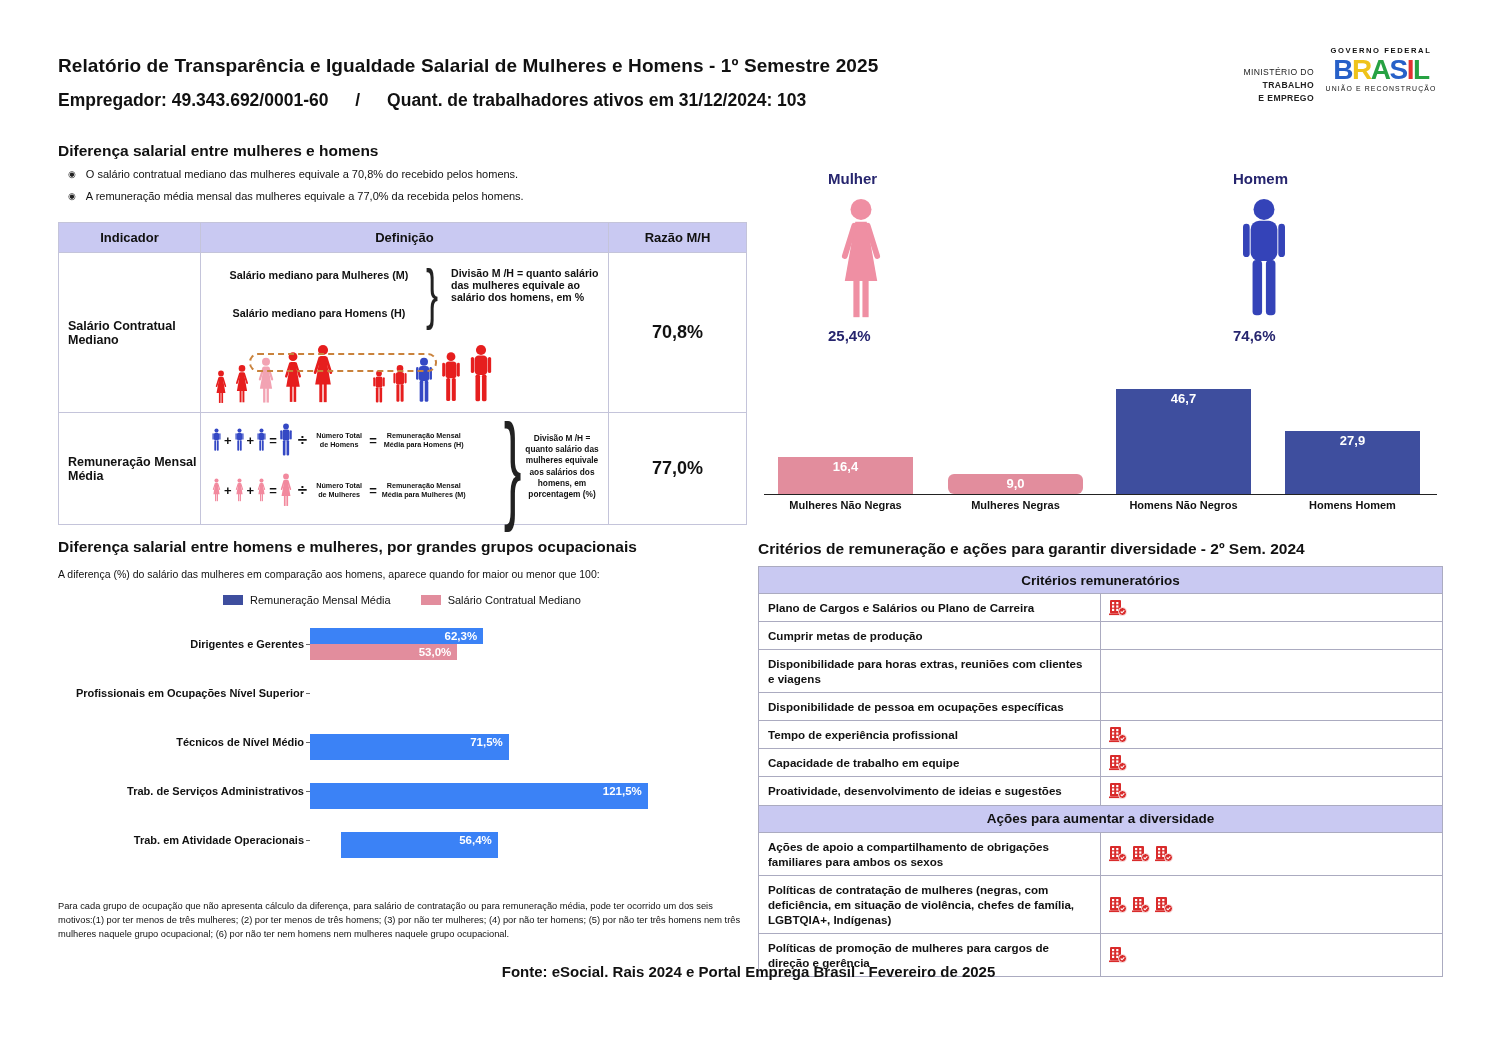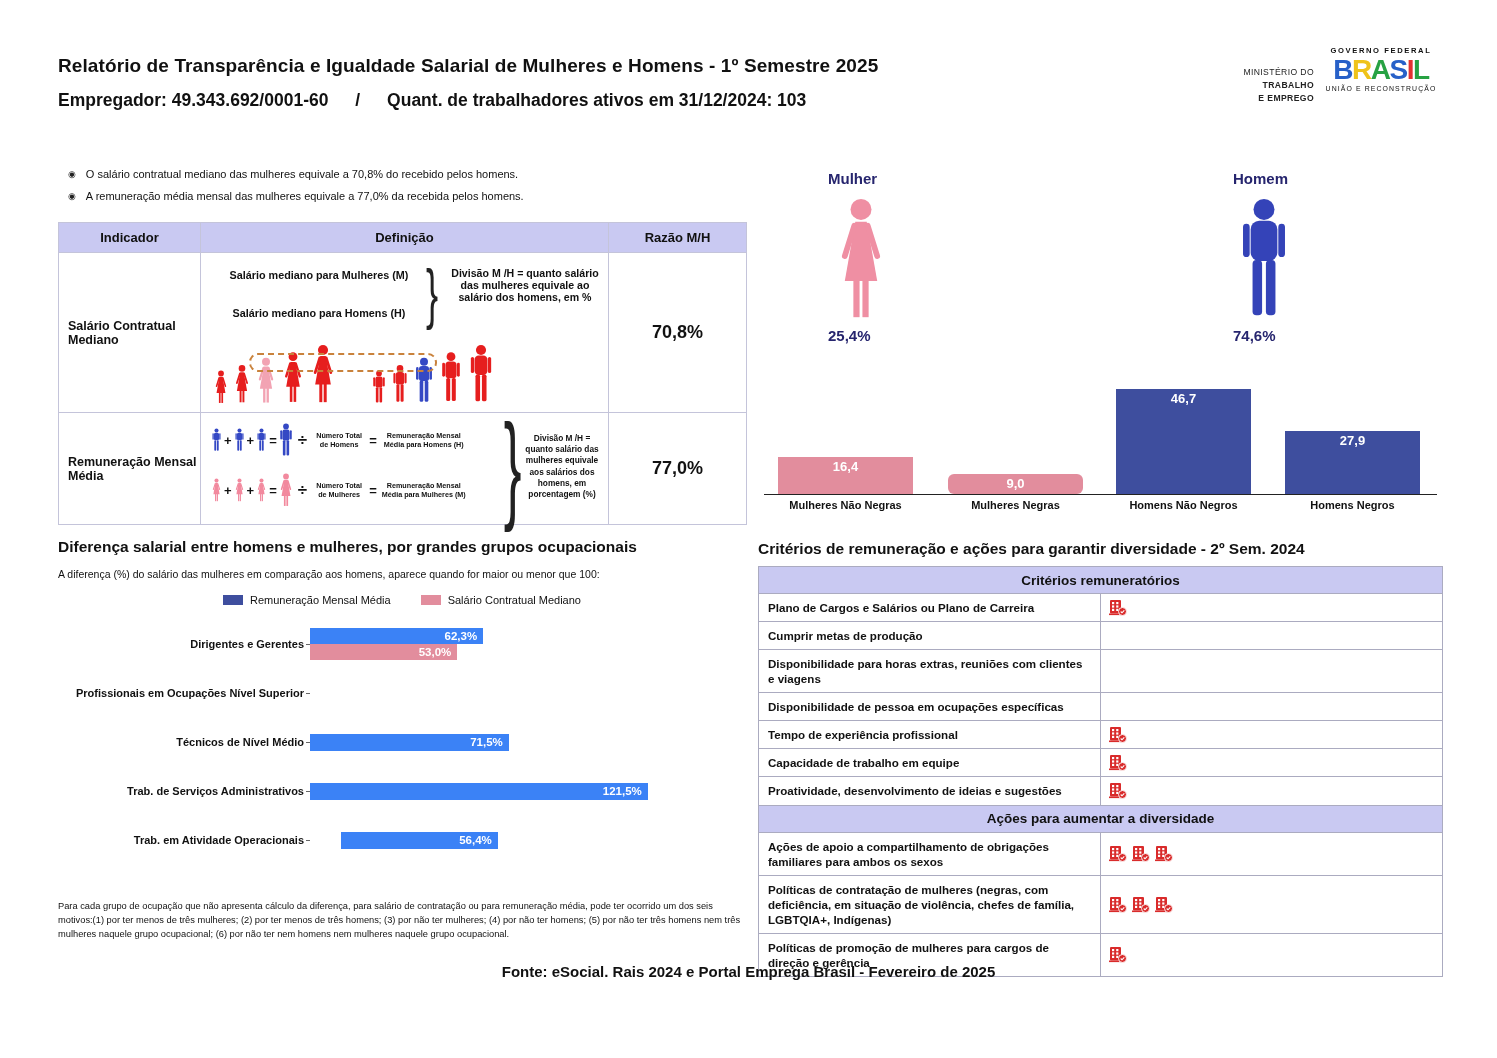--- a/index.html
+++ b/index.html
@@ -35,21 +35,21 @@
   .t1 .c-ind{width:142px;} .t1 .c-def{width:408px;} .t1 .c-rat{width:138px;}
   .t1 .row1{ height:160px; } .t1 .row2{ height:112px; }
   .ind-cell { font-weight:bold; font-size:12.5px; padding-left:9px; vertical-align:middle; }
   .ratio-cell { text-align:center; font-weight:bold; font-size:18px; vertical-align:middle; }
   .def-cell { position:relative; padding:0; vertical-align:top; }
 
   .def-l1,.def-l2 { position:absolute; left:16px; width:204px; text-align:center; font-size:10.8px; font-weight:bold; }
   .def-l1{ top:16px; } .def-l2{ top:54px; }
   .brace-r1 { position:absolute; left:220px; top:0px; height:80px; }
   .brace-r1::before { content:"}"; font-size:66px; font-weight:200; display:block; transform:scaleX(.55); color:#222; line-height:80px; }
-  .def-note1 { position:absolute; left:250px; top:14px; width:148px; text-align:center; font-size:10.6px; font-weight:bold; }
+  .def-note1 { position:absolute; left:250px; top:14px; width:148px; font-size:10.6px; font-weight:bold; }
 
   .people-row { position:absolute; left:12px; bottom:8px; display:flex; align-items:flex-end; gap:4px; }
   .people-row svg { display:block; }
   .grp-gap { width:26px; }
   .median-box { position:absolute; left:48px; bottom:40px; width:188px; height:19px; border:2px dashed #c9823c; border-radius:9px; }
 
   .f-line { position:absolute; left:10px; display:flex; align-items:center; gap:2px; }
   .f-line.men{ top:10px; } .f-line.women{ top:60px; }
   .op-plus { font-size:13px; font-weight:bold; } .op-eq { font-size:13px; font-weight:bold; letter-spacing:-1px;}
   .op-div { font-size:17px; font-weight:bold; margin:0 2px; }
@@ -68,21 +68,21 @@
   .leg-sw.blue{ background:#3e4e9e; } .leg-sw.pink{ background:#e28d9d; }
 
   .hchart { position:absolute; top:478px; left:0; width:688px; }
   .hrow { display:flex; height:49px; align-items:center; }
   .hlabel { width:248px; text-align:right; font-size:11px; font-weight:bold; padding-right:2px; line-height:1.2; }
   .htick { width:4px; height:1px; background:#666; }
   .hbars { position:relative; flex:1; height:100%; }
   .hbar { position:absolute; left:0; height:16px; }
   .hbar.blue{ background:#3b82f6; } .hbar.pink{ background:#e28d9d; }
   .hbar span { display:block; width:100%; text-align:right; padding-right:6px; color:#fff; font-size:11.5px; font-weight:bold; line-height:16px; }
-  .hbar.single { height:17px; top:16px; } .hbar.single span{ line-height:17px; }
+  .hbar.single { height:26px; top:16px; } .hbar.single span{ line-height:17px; }
 
   .footnote { position:absolute; top:758px; left:0; width:688px; font-size:9.3px; line-height:1.5; color:#111; }
 
   
   .person-block { position:absolute; width:120px; text-align:left; }
   .pb-f { left:70px; top:28px; } .pb-m { left:475px; top:28px; }
   .pb-label { font-size:15px; font-weight:bold; color:#26256e; }
   .pb-icon { margin-top:10px; }
   .pb-pct { font-size:15px; font-weight:bold; color:#26256e; margin-top:2px; }
 
@@ -142,20 +142,21 @@
   <div class="b">TRABALHO</div>
   <div class="b">E EMPREGO</div>
 </div>
 <div class="govlogo">
   <div class="gov-top">GOVERNO FEDERAL</div>
   <div class="gov-name"><span class="gl-0">B</span><span class="gl-1">R</span><span class="gl-2">A</span><span class="gl-3">S</span><span class="gl-4">I</span><span class="gl-5">L</span></div>
   <div class="gov-bottom">UNIÃO E RECONSTRUÇÃO</div>
 </div>
 
 <div class="colL">
+  <div class="sec-title">Diferença salarial entre mulheres e homens</div>
   <div class="bullets">
     <div class="bullet-item">
       <span class="bullet-glyph">◉</span>
       <span>O salário contratual mediano das mulheres equivale a 70,8% do recebido pelos homens.</span>
     </div>
     <div class="bullet-item">
       <span class="bullet-glyph">◉</span>
       <span>A remuneração média mensal das mulheres equivale a 77,0% da recebida pelos homens.</span>
     </div>
   </div>
@@ -365,21 +366,21 @@
     <div class="vbar blue" style="left: 358px; height: 105.075px;">
         <span>46,7</span>
       </div>
     <div class="vbar blue" style="left: 527px; height: 62.775px;">
         <span>27,9</span>
       </div>
     <div class="vbase"></div>
     <div class="vcat" style="left:20px">Mulheres Não Negras</div>
     <div class="vcat" style="left:190px">Mulheres Negras</div>
     <div class="vcat" style="left:358px">Homens Não Negros</div>
-    <div class="vcat" style="left:527px">Homens Negros</div>
+    <div class="vcat" style="left:527px">Homens Homem</div>
   </div>
 
   <div class="sec-title sec4-title">Critérios de remuneração e ações para garantir diversidade - 2º Sem. 2024</div>
   <table class="ct">
     <tbody>
         <tr>
           <td class="chead" colspan="2">Critérios remuneratórios</td>
         </tr>
     <tr class="r">
           <td class="c-lab">Plano de Cargos e Salários ou Plano de Carreira</td>

